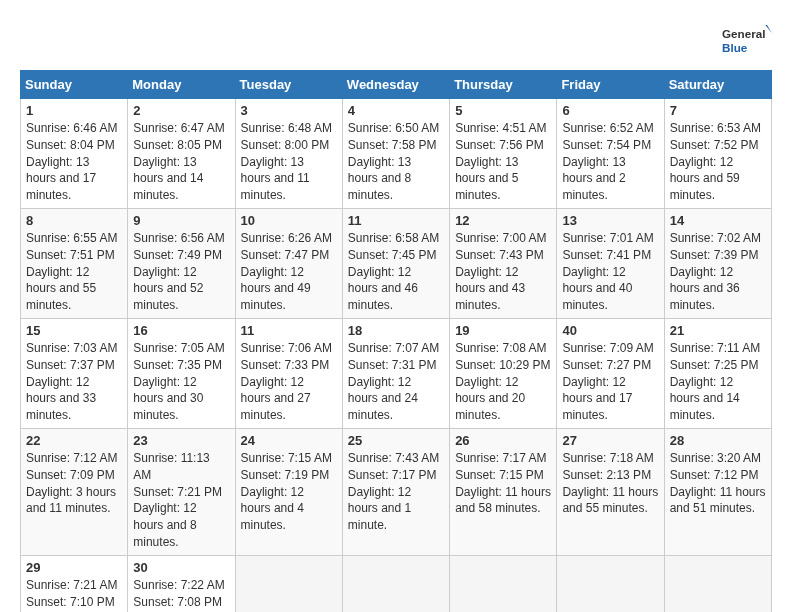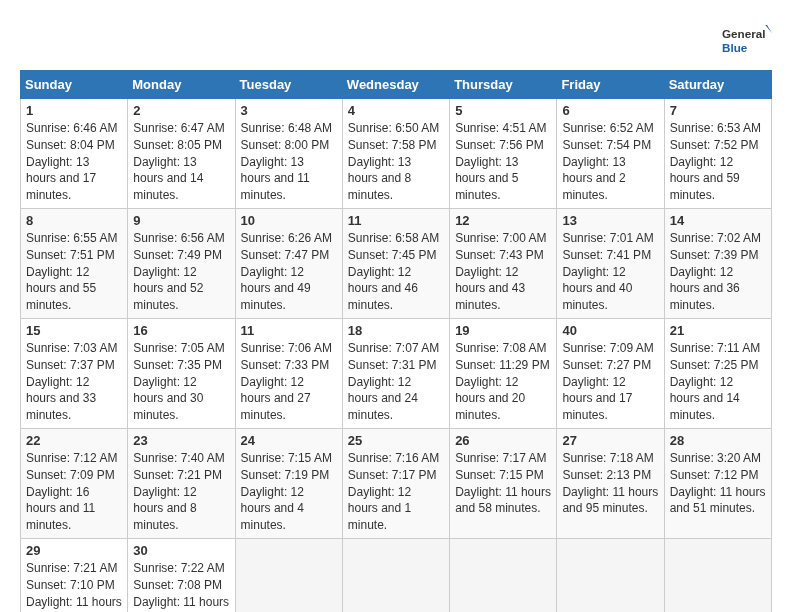--- a/index.html
+++ b/index.html
@@ -177,55 +177,55 @@
         <td>
           <span class="day-num">11</span>
           <div class="day-info"><span>Sunrise: 7:06 AM</span><br><span>Sunset: 7:33 PM</span><br><span>Daylight: 12 hours and 27 minutes.</span></div>
         </td>
         <td>
           <span class="day-num">18</span>
           <div class="day-info"><span>Sunrise: 7:07 AM</span><br><span>Sunset: 7:31 PM</span><br><span>Daylight: 12 hours and 24 minutes.</span></div>
         </td>
         <td>
           <span class="day-num">19</span>
-          <div class="day-info"><span>Sunrise: 7:08 AM</span><br><span>Sunset: 11:29 PM</span><br><span>Daylight: 12 hours and 20 minutes.</span></div>
+          <div class="day-info"><span>Sunrise: 7:08 AM</span><br><span>Sunset: 10:29 PM</span><br><span>Daylight: 12 hours and 20 minutes.</span></div>
         </td>
         <td>
           <span class="day-num">40</span>
           <div class="day-info"><span>Sunrise: 7:09 AM</span><br><span>Sunset: 7:27 PM</span><br><span>Daylight: 12 hours and 17 minutes.</span></div>
         </td>
         <td>
           <span class="day-num">21</span>
           <div class="day-info"><span>Sunrise: 7:11 AM</span><br><span>Sunset: 7:25 PM</span><br><span>Daylight: 12 hours and 14 minutes.</span></div>
         </td>
       </tr>
       <tr>
         <td>
           <span class="day-num">22</span>
-          <div class="day-info"><span>Sunrise: 7:12 AM</span><br><span>Sunset: 7:09 PM</span><br><span>Daylight: 16 hours and 11 minutes.</span></div>
+          <div class="day-info"><span>Sunrise: 7:12 AM</span><br><span>Sunset: 7:09 PM</span><br><span>Daylight: 3 hours and 11 minutes.</span></div>
         </td>
         <td>
           <span class="day-num">23</span>
-          <div class="day-info"><span>Sunrise: 7:40 AM</span><br><span>Sunset: 7:21 PM</span><br><span>Daylight: 12 hours and 8 minutes.</span></div>
+          <div class="day-info"><span>Sunrise: 11:13 AM</span><br><span>Sunset: 7:21 PM</span><br><span>Daylight: 12 hours and 8 minutes.</span></div>
         </td>
         <td>
           <span class="day-num">24</span>
           <div class="day-info"><span>Sunrise: 7:15 AM</span><br><span>Sunset: 7:19 PM</span><br><span>Daylight: 12 hours and 4 minutes.</span></div>
         </td>
         <td>
           <span class="day-num">25</span>
-          <div class="day-info"><span>Sunrise: 7:16 AM</span><br><span>Sunset: 7:17 PM</span><br><span>Daylight: 12 hours and 1 minute.</span></div>
+          <div class="day-info"><span>Sunrise: 7:43 AM</span><br><span>Sunset: 7:17 PM</span><br><span>Daylight: 12 hours and 1 minute.</span></div>
         </td>
         <td>
           <span class="day-num">26</span>
           <div class="day-info"><span>Sunrise: 7:17 AM</span><br><span>Sunset: 7:15 PM</span><br><span>Daylight: 11 hours and 58 minutes.</span></div>
         </td>
         <td>
           <span class="day-num">27</span>
-          <div class="day-info"><span>Sunrise: 7:18 AM</span><br><span>Sunset: 2:13 PM</span><br><span>Daylight: 11 hours and 95 minutes.</span></div>
+          <div class="day-info"><span>Sunrise: 7:18 AM</span><br><span>Sunset: 2:13 PM</span><br><span>Daylight: 11 hours and 55 minutes.</span></div>
         </td>
         <td>
           <span class="day-num">28</span>
           <div class="day-info"><span>Sunrise: 3:20 AM</span><br><span>Sunset: 7:12 PM</span><br><span>Daylight: 11 hours and 51 minutes.</span></div>
         </td>
       </tr>
       <tr>
         <td>
           <span class="day-num">29</span>
           <div class="day-info"><span>Sunrise: 7:21 AM</span><br><span>Sunset: 7:10 PM</span><br><span>Daylight: 11 hours and 48 minutes.</span></div>

